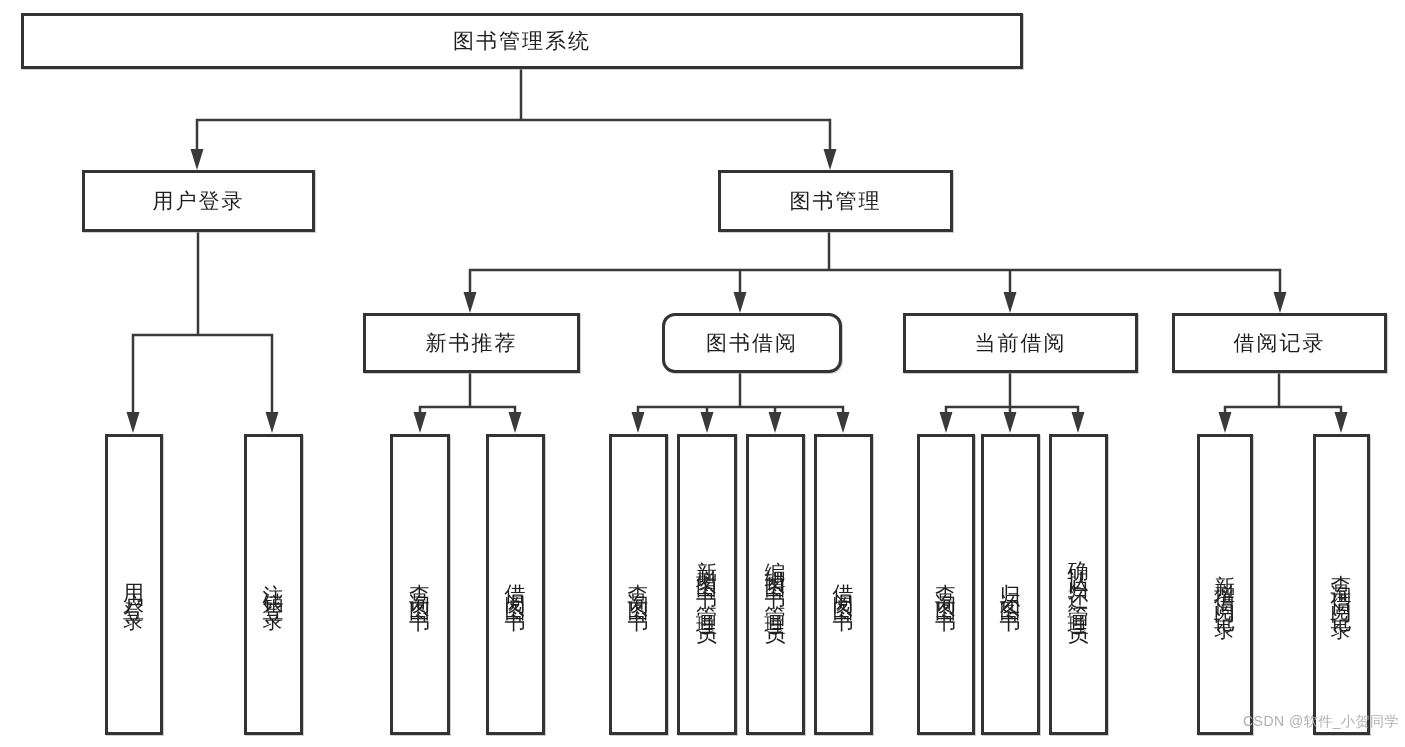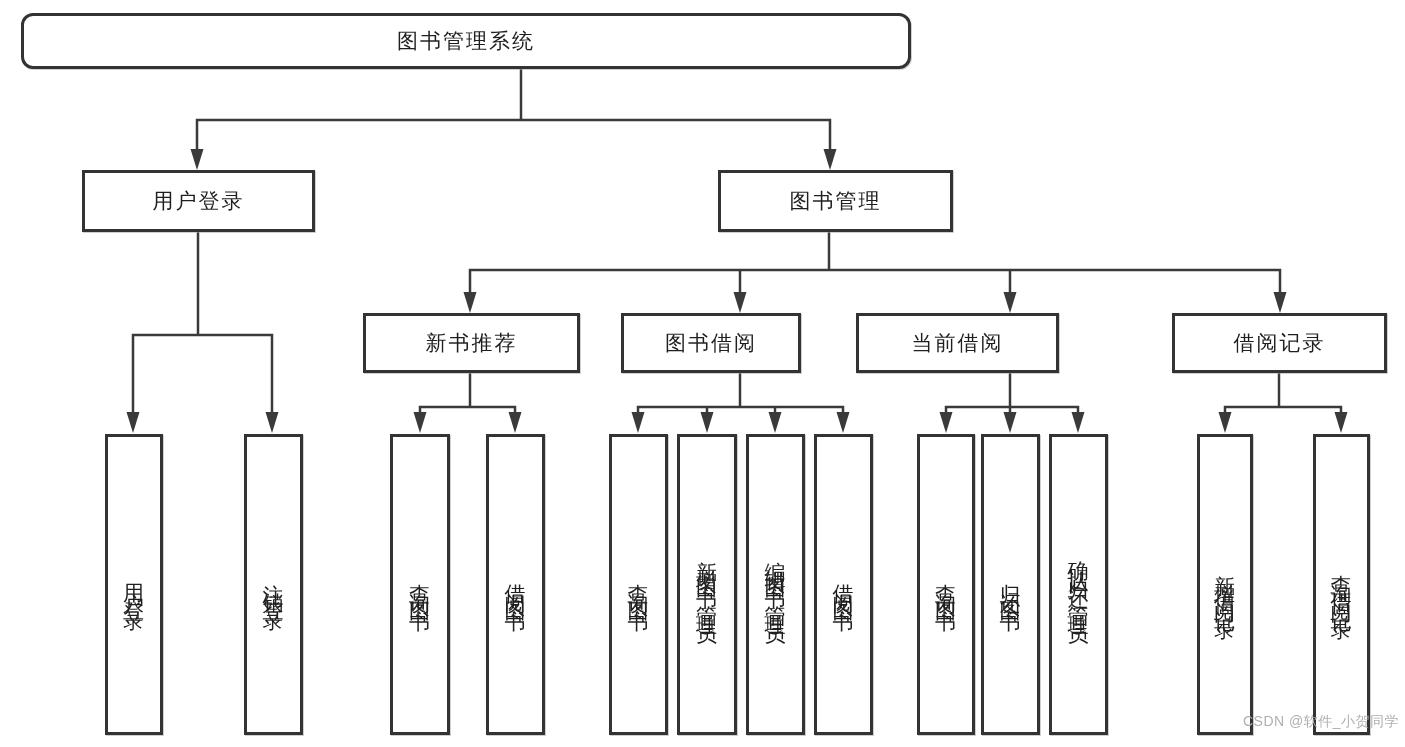--- a/index.html
+++ b/index.html
@@ -98,38 +98,38 @@
     <polygon points="939.5,412 952.5,412 946,433"></polygon>
     <polygon points="1003.5,412 1016.5,412 1010,433"></polygon>
     <polygon points="1071.5,412 1084.5,412 1078,433"></polygon>
 
     <path d="M1279 373 L1279 407"></path>
     <path d="M1225 417 L1225 407 L1341 407 L1341 417"></path>
     <polygon points="1218.5,412 1231.5,412 1225,433"></polygon>
     <polygon points="1334.5,412 1347.5,412 1341,433"></polygon>
   </svg>
 
-  <div class="node" style="left:21px; top:13px; width:890px; height:56px;border-radius:12px;">
+  <div class="node" style="left:21px; top:13px; width:1002px; height:56px;">
     <span class="h-label">图书管理系统</span>
   </div>
 
   <div class="node" style="left:82px; top:170px; width:233px; height:62px;">
     <span class="h-label">用户登录</span>
   </div>
   <div class="node" style="left:712px; top:170px; width:235px; height:62px;margin-left:6px;">
     <span class="h-label">图书管理</span>
   </div>
 
   <div class="node" style="left:363px; top:313px; width:217px; height:60px;">
     <span class="h-label">新书推荐</span>
   </div>
-  <div class="node" style="left:621px; top:313px; width:180px; height:60px;">
+  <div class="node" style="left:662px; top:313px; width:180px; height:60px;border-radius:13px;">
     <span class="h-label">图书借阅</span>
   </div>
-  <div class="node" style="left:856px; top:313px; width:203px; height:60px;">
+  <div class="node" style="left:903px; top:313px; width:235px; height:60px;">
     <span class="h-label">当前借阅</span>
   </div>
   <div class="node" style="left:1172px; top:313px; width:215px; height:60px;">
     <span class="h-label">借阅记录</span>
   </div>
 
   <div class="node" style="left:105px; top:434px; width:58px; height:301px;">
     <span class="v-label">用户登录</span>
   </div>
   <div class="node" style="left:244px; top:434px; width:59px; height:301px;">

